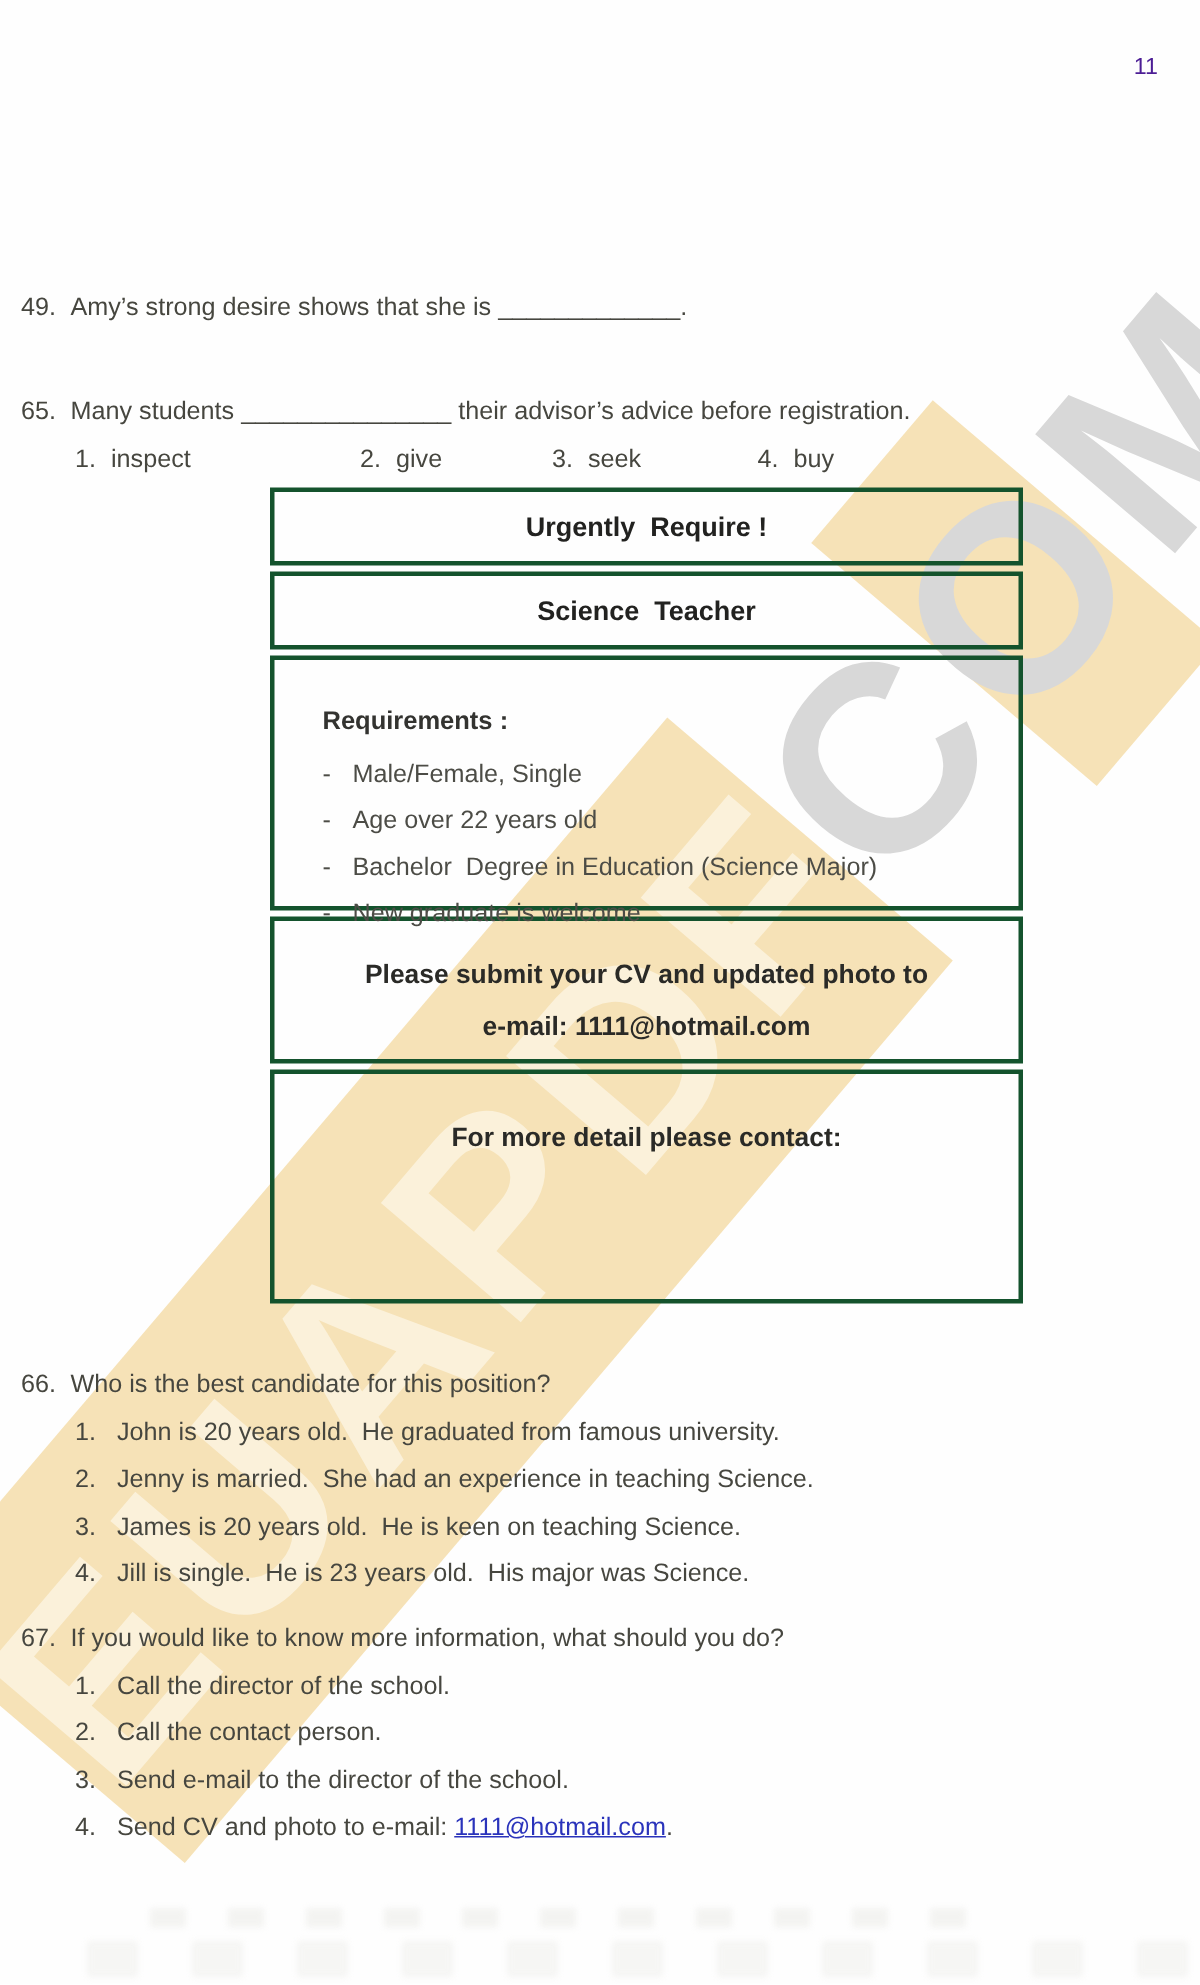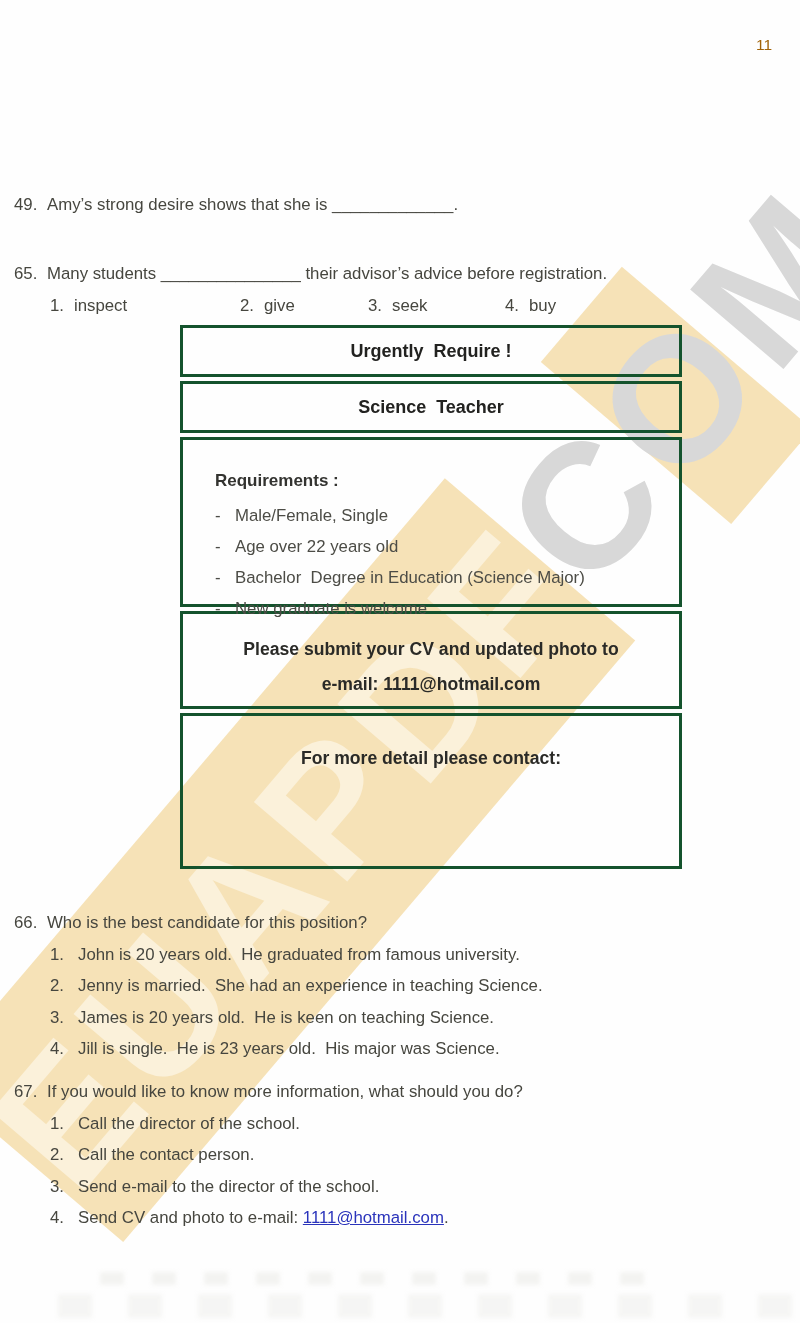--- a/index.html
+++ b/index.html
@@ -48,21 +48,21 @@
 
   
   .smudge{position:absolute;z-index:1;filter:blur(2px);opacity:.55;}
   .smudge-a{left:100px;top:1272px;width:560px;height:13px;
     background:repeating-linear-gradient(90deg,#ebebe7 0 24px,transparent 24px 52px);}
   .smudge-b{left:58px;top:1294px;width:770px;height:24px;
     background:repeating-linear-gradient(90deg,#efefec 0 34px,transparent 34px 70px);}
 
   
   .content{position:absolute;inset:0;z-index:2;}
-  .page-num{position:absolute;top:36px;right:28px;font-size:15.5px;color:#a16207;}
+  .page-num{position:absolute;top:36px;right:28px;font-size:15.5px;color:#4c1d95;}
 
   .q{position:absolute;left:14px;right:6px;font-size:16.8px;line-height:21px;}
   .qhead{display:flex;}
   .qnum{flex:0 0 33px;}
   .qtext{flex:1;}
   
   .iopts{position:relative;height:30px;margin-top:11px;}
   .io{position:absolute;top:0;white-space:nowrap;}
   .onum{display:inline-block;min-width:24px;}
   .q64 .io1{left:36px}.q64 .io2{left:196px}.q64 .io3{left:376px}.q64 .io4{left:552px}

